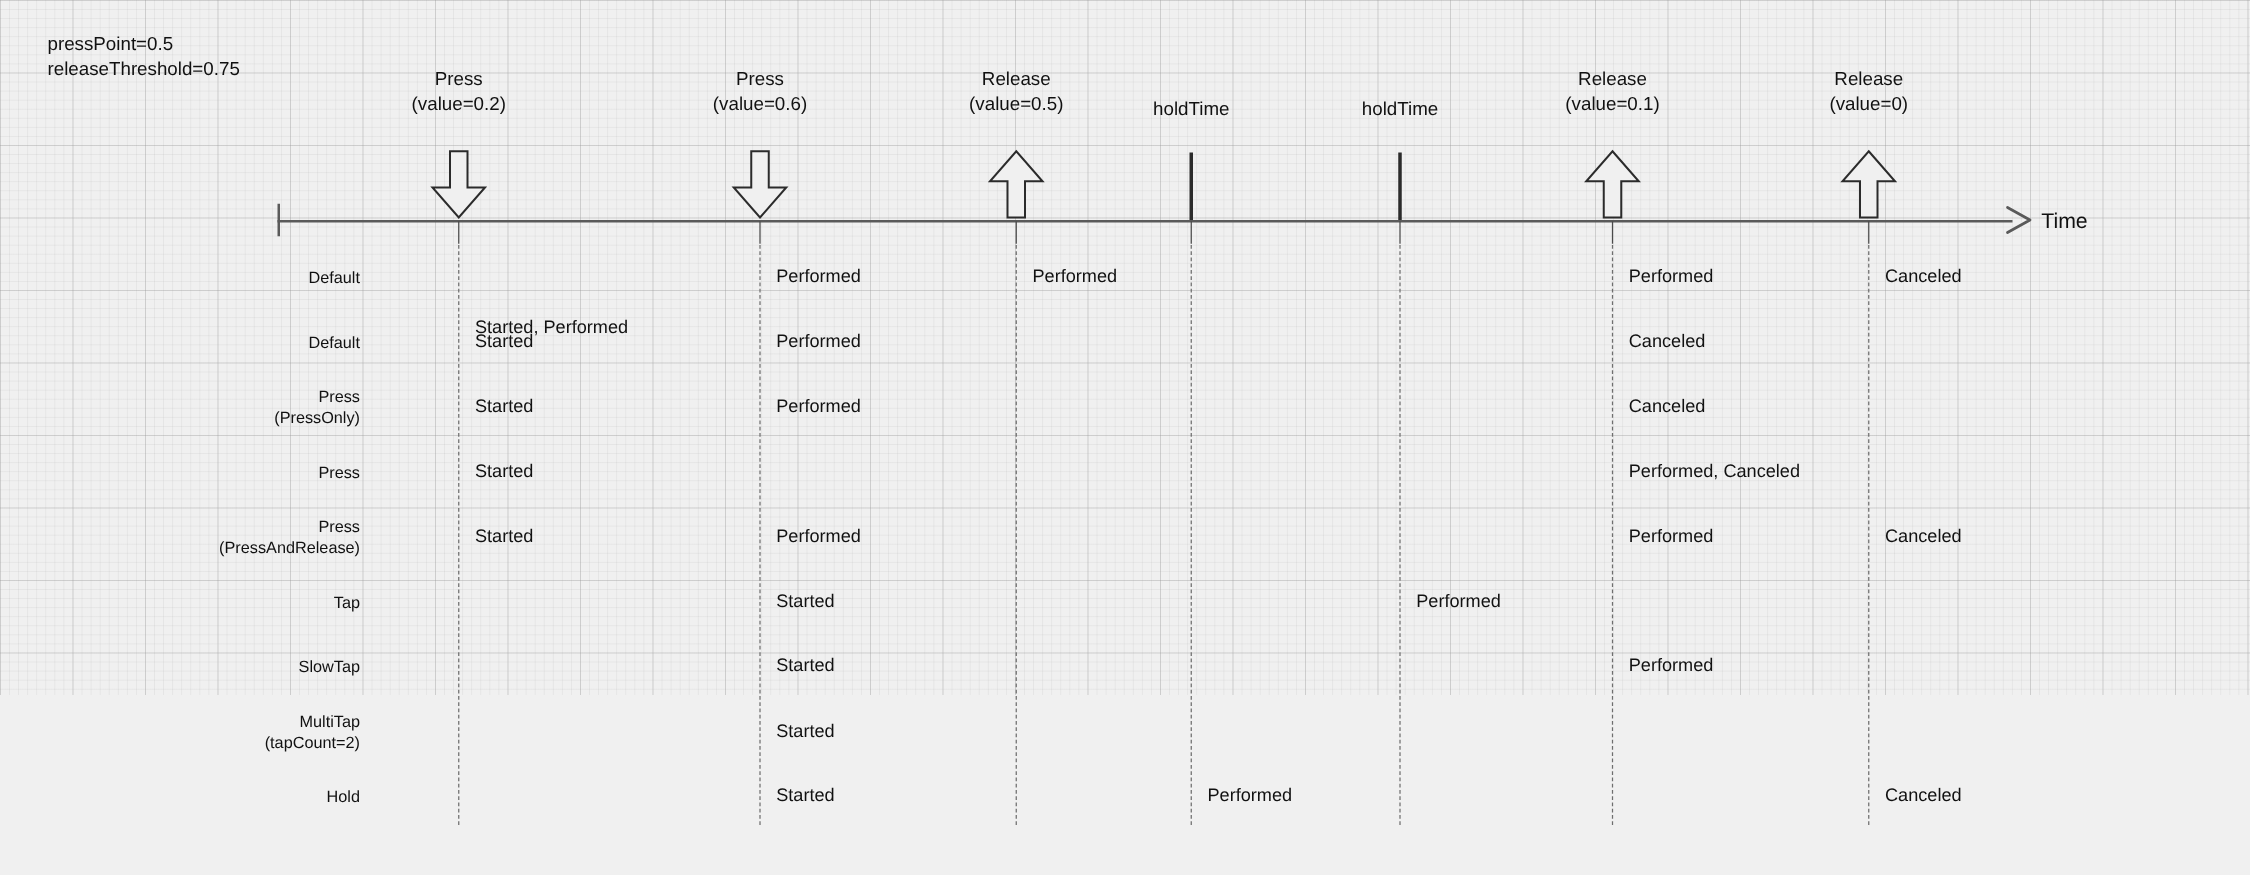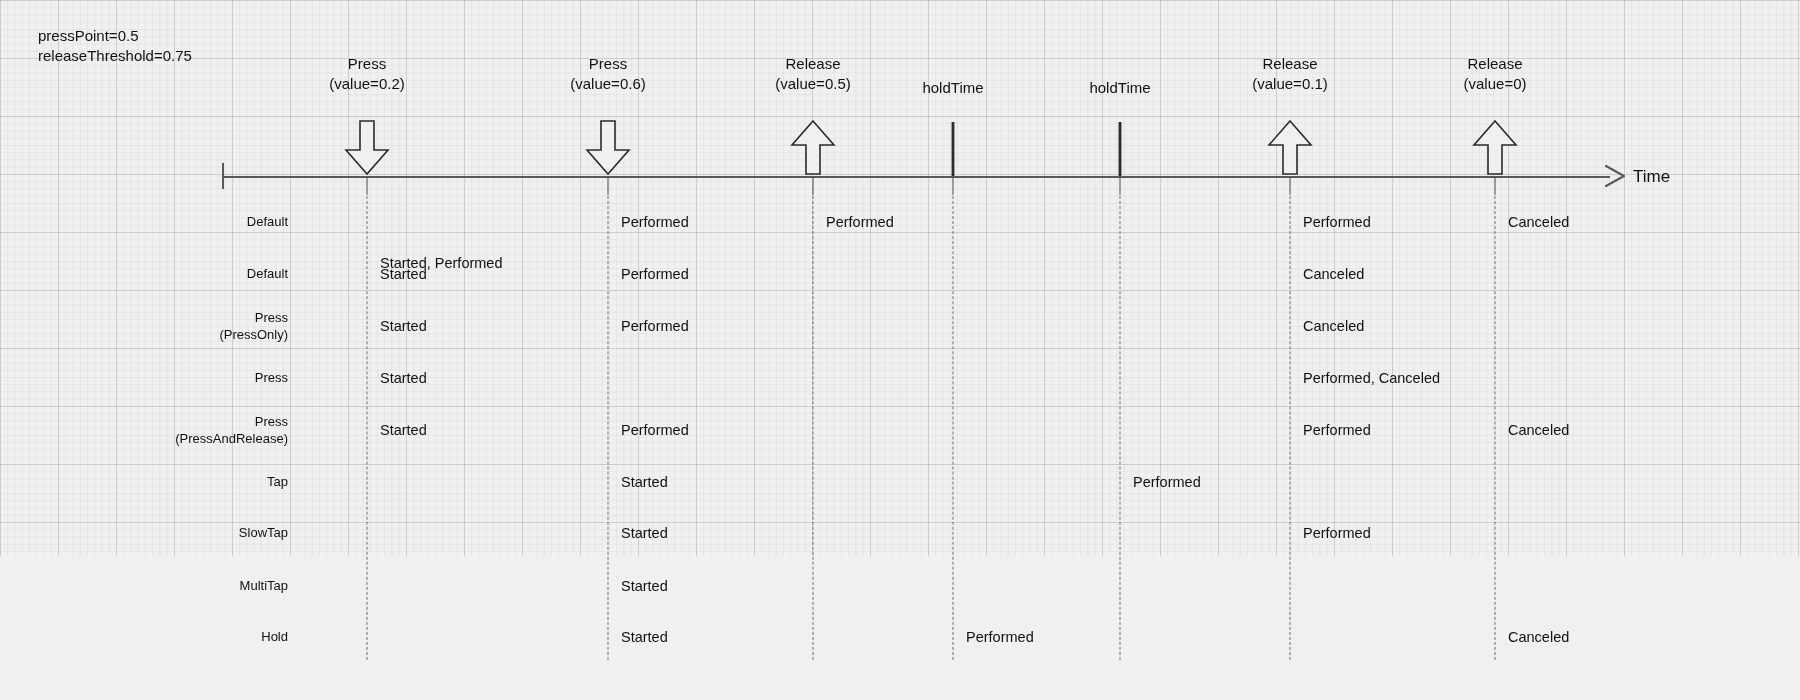--- a/index.html
+++ b/index.html
@@ -225,21 +225,21 @@
       <div class="evt-label" style="left: 1495px; top: 54px;"><span>Release</span><span class="l2">(value=0)</span></div>
     </div>
   <div id="layer-rowlabels">
       <div class="row-label" style="top: 222px;"><span>Default</span></div>
       <div class="row-label" style="top: 274px;"><span>Default</span></div>
       <div class="row-label" style="top: 326px;"><span>Press</span><span class="l2">(PressOnly)</span></div>
       <div class="row-label" style="top: 378px;"><span>Press</span></div>
       <div class="row-label" style="top: 430px;"><span>Press</span><span class="l2">(PressAndRelease)</span></div>
       <div class="row-label" style="top: 482px;"><span>Tap</span></div>
       <div class="row-label" style="top: 533px;"><span>SlowTap</span></div>
-      <div class="row-label" style="top: 586px;"><span>MultiTap</span></div>
+      <div class="row-label" style="top: 586px;"><span>MultiTap</span><span class="l2">(tapCount=2)</span></div>
       <div class="row-label" style="top: 637px;"><span>Hold</span></div>
     </div>
   <div id="layer-cells">
       <div class="cell" style="left: 380px; top: 234px; margin-top: 29px;">Started, Performed</div>
       <div class="cell" style="left: 621px; top: 222px;">Performed</div>
       <div class="cell" style="left: 826px; top: 222px;">Performed</div>
       <div class="cell" style="left: 1303px; top: 222px;">Performed</div>
       <div class="cell" style="left: 1508px; top: 222px;">Canceled</div>
       <div class="cell" style="left: 380px; top: 274px;">Started</div>
       <div class="cell" style="left: 621px; top: 274px;">Performed</div>

